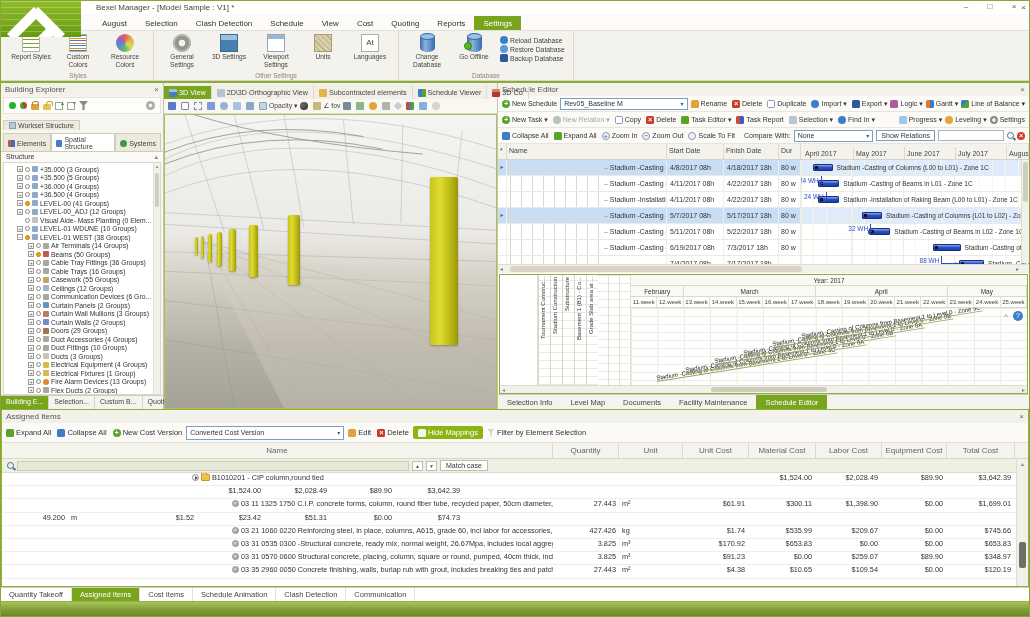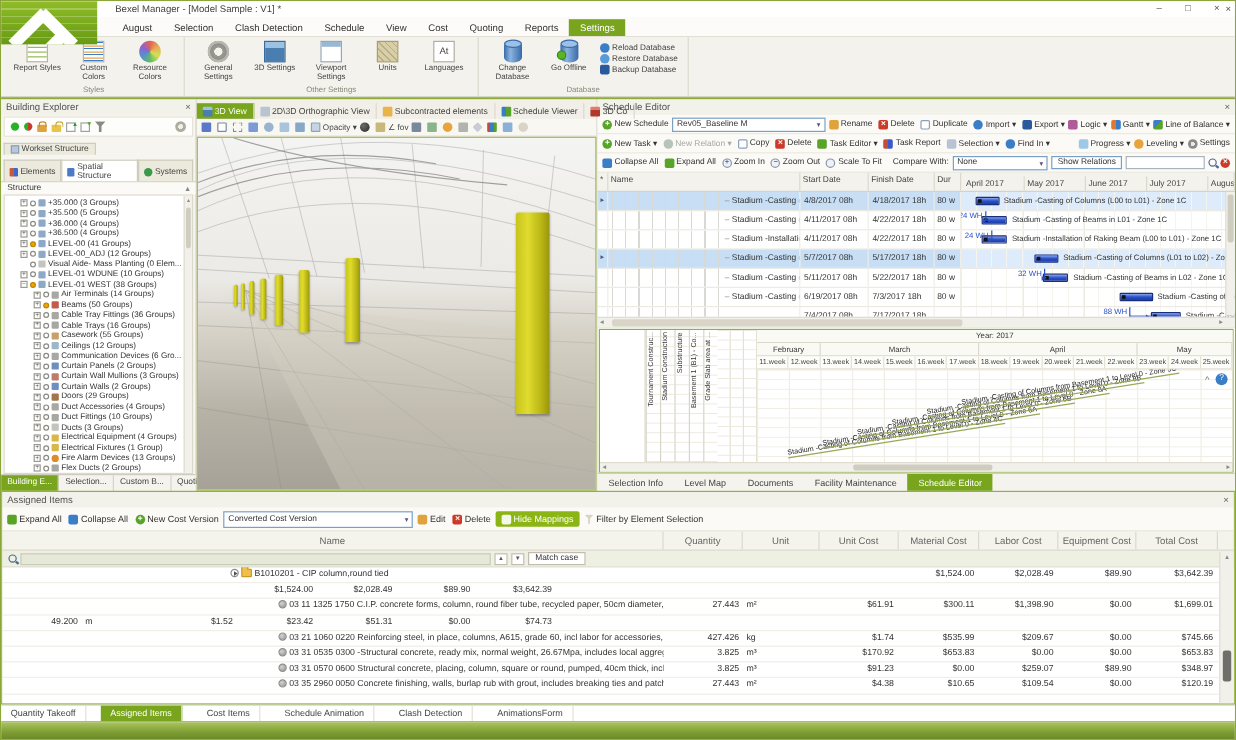--- a/index.html
+++ b/index.html
@@ -304,21 +304,21 @@
   .aqty { width:66px; flex:none; text-align:right; padding-right:3px; }
   .aunit { width:64px; flex:none; padding-left:3px; }
   .amoney { width:66px; flex:none; text-align:right; padding-right:4px; }
   .amoney.m-mat{width:67px} .amoney.m-eq{width:65px} .amoney.m-tot{width:68px}
   .apad { width:13px; flex:none; }
   .as-vscroll { position:absolute; right:0; top:50px; bottom:0; width:12px; background:#f1f0ea; border-left:1px solid #e0ddd0; }
   .as-vscroll::before { content:"▴"; position:absolute; top:0; left:0; right:0; text-align:center; font-size:6px; color:#8a8a82; }
   .as-vscroll::after { content:""; position:absolute; bottom:18px; left:2px; right:2px; height:26px; background:#6e6e6a; border-radius:2px; }
 
   
-  .bottom-tabs { height:14px; flex:none; display:flex; background:#fff; border-top:1px solid #cfccc0;gap:12px; }
+  .bottom-tabs { height:14px; flex:none; display:flex; background:#fff; border-top:1px solid #cfccc0; }
   .bt { font-size:7.5px; color:#444; padding:2px 8px; border-right:1px solid #e4e1d4; white-space:nowrap; }
   .bt.active { background:#79a41e; color:#fff; }
   .status-strip { height:15px; flex:none; background:linear-gradient(180deg,#a9c45c,#7d9c33 60%,#6b8a28);
     border-top:1px solid #93b048; }
 </style>
 </head>
 <body>
 
 <div class="app">
 
@@ -1444,16 +1444,16 @@
       <span class="bt">Quantity Takeoff</span>
 
       <span class="bt active">Assigned Items</span>
 
       <span class="bt">Cost Items</span>
 
       <span class="bt">Schedule Animation</span>
 
       <span class="bt">Clash Detection</span>
 
-      <span class="bt">AnimationsForm</span>
+      <span class="bt">Communication</span>
     </div>
   <div class="status-strip"></div>
 </div>
 
 </body></html>

